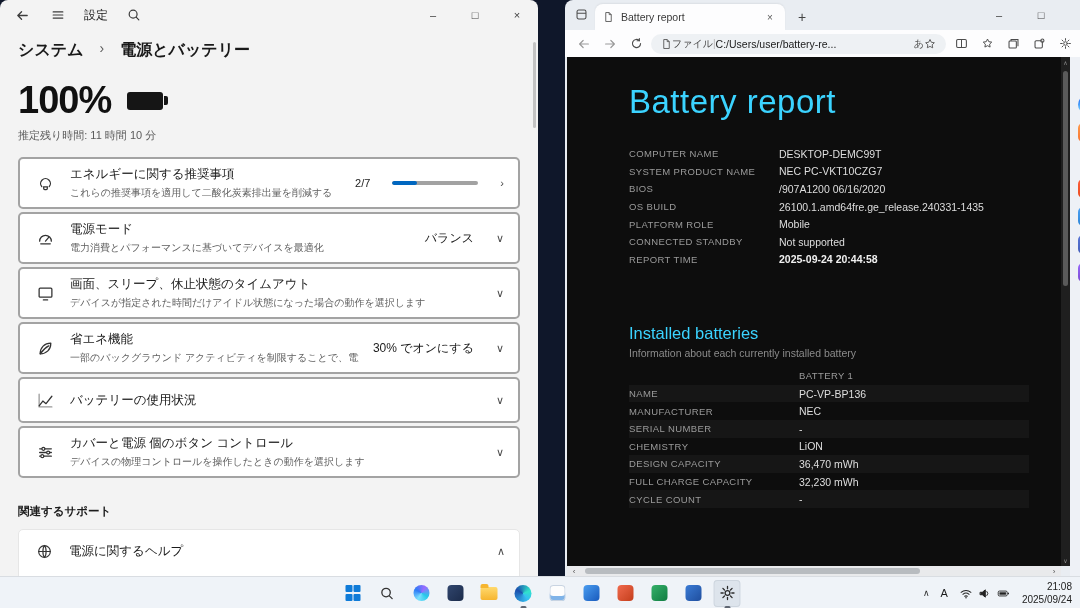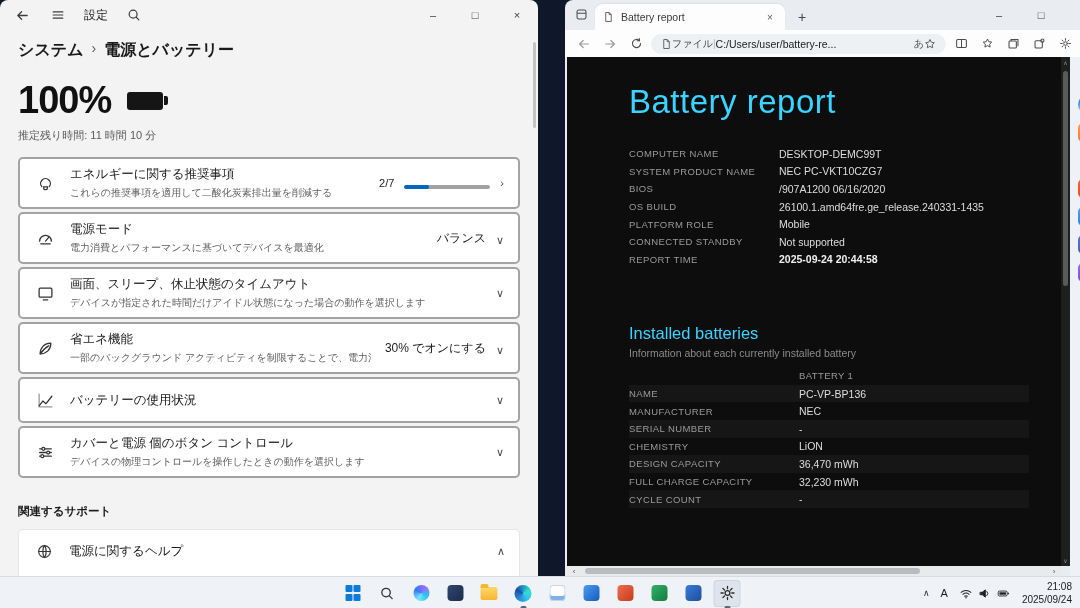--- a/index.html
+++ b/index.html
@@ -10,36 +10,36 @@
   svg{display:block}
 
   
   #settings{left:0;width:538px;height:576px;background:#f3f3f3}
   .titlebar{height:30px;display:flex;align-items:center;gap:16px;padding:0 12px;position:relative}
   .tb-ico{color:#3c3c3c;display:flex;align-items:center;justify-content:center;width:20px;height:20px}
   .app-title{font-size:12px;color:#1b1b1b}
   .win-controls{position:absolute;right:0;top:0;height:30px;display:flex}
   .wbtn{width:42px;height:30px;display:flex;align-items:center;justify-content:center;font-size:11px;color:#3d3d3d}
   .s-body{padding:10px 18px 0 18px}
-  .breadcrumb{display:flex;align-items:flex-start;gap:8px;font-size:16px;color:#191919}
+  .breadcrumb{display:flex;align-items:flex-start;gap:16px;font-size:16px;color:#191919}
   .crumb-parent{font-weight:600}
   .crumb-sep{color:#5c5c5c;font-size:14px}
   .crumb-current{font-weight:700}
   .battery-row{display:flex;align-items:center;gap:16px;margin-top:18px}
   .pct{font-size:38px;font-weight:700;color:#111;letter-spacing:-1px}
   .bat-big{width:36px;height:18px;background:#151515;border-radius:3px;position:relative}
   .bat-big::after{content:"";position:absolute;right:-5px;top:4.5px;width:4px;height:9px;background:#151515;border-radius:0 2px 2px 0}
   .remaining{font-size:11px;color:#5a5a5a;margin-top:6px}
   .cards{margin-top:14px;display:flex;flex-direction:column;gap:3px}
   .card{background:#fff;border:2px solid #a3a3a3;border-radius:5px;min-height:46px;display:flex;align-items:center;padding:7px 14px;gap:14px}
   .cicon{width:22px;color:#333;flex:none;display:flex;justify-content:center}
   .ctext{flex:1;min-width:0}
   .ctitle{font-size:12.5px;color:#1b1b1b}
   .csub{font-size:10px;color:#606060;margin-top:3px;white-space:nowrap;overflow:hidden}
-  .cright{display:flex;align-items:flex-end;gap:10px;flex:none}
+  .cright{display:flex;align-items:center;gap:22px;flex:none}
   .cbadge{font-size:11px;color:#1b1b1b}
   .cvalue{font-size:12px;color:#1b1b1b}
   .progress{width:86px;height:4px;border-radius:2px;background:#a2a2a2;overflow:hidden;display:inline-block}
   .pfill{display:block;height:100%;background:#0067c0;border-radius:2px}
   .chev{font-size:11px;color:#4a4a4a}
   .section-label{font-size:11.5px;font-weight:700;color:#1b1b1b;margin:26px 0 10px 0}
   .help-card{background:#fff;border:1px solid #e6e6e6;border-radius:5px;padding:0 14px}
   .help-head{display:flex;align-items:center;gap:14px;height:42px}
   .help-link{display:block;margin:6px 0 12px 36px;font-size:11.5px;color:#0059b3;text-decoration:underline}
   .s-scrollbar{position:absolute;right:2px;top:42px;width:3px;height:86px;background:#c3c3c3;border-radius:2px}

